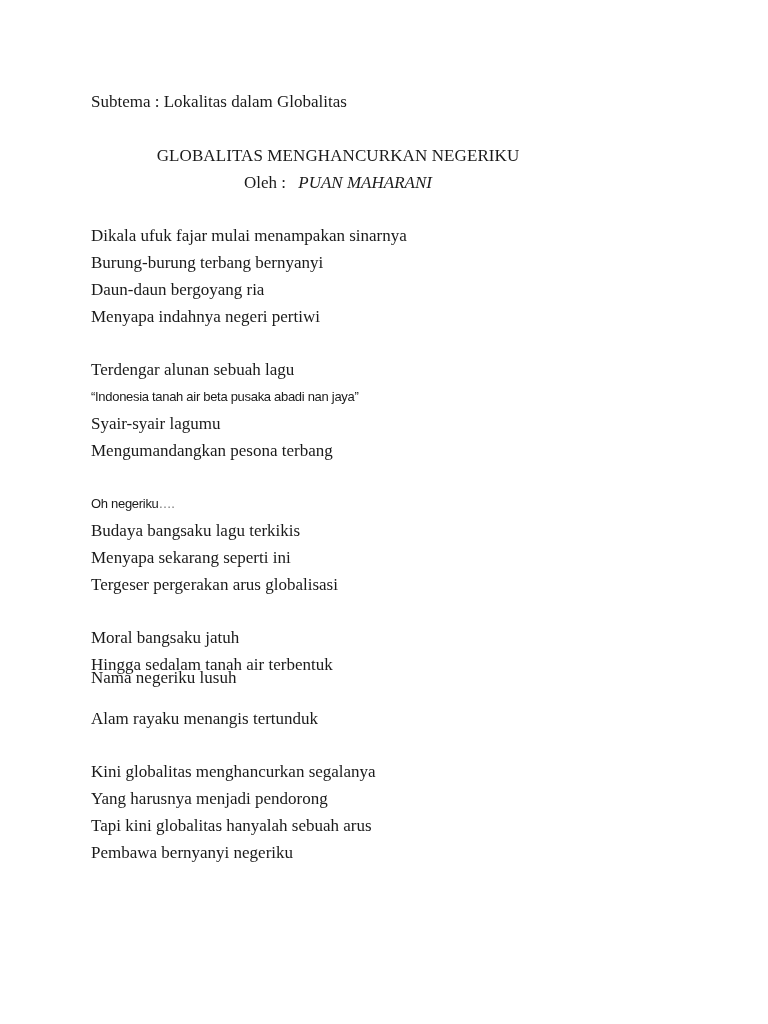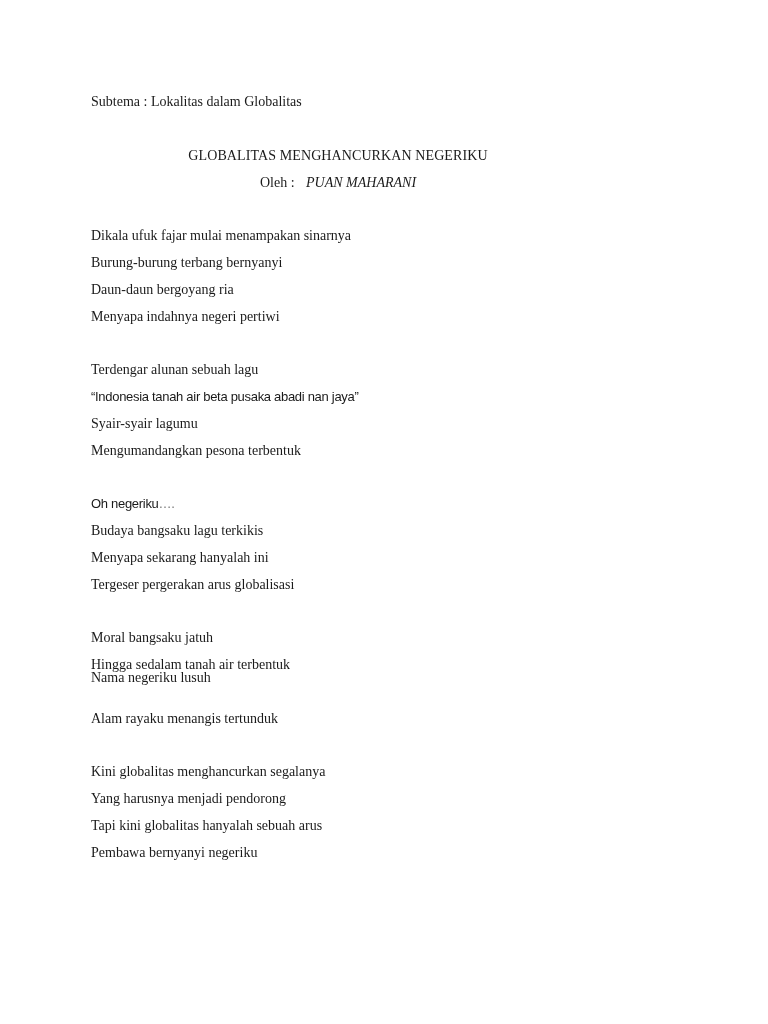--- a/index.html
+++ b/index.html
@@ -1,18 +1,18 @@
 <!DOCTYPE html>
 <html><head>
   <meta charset="utf-8">
   <style>
     html, body { margin: 0; padding: 0; background: #ffffff; }
     body { width: 768px; height: 1024px; position: relative; overflow: hidden;
            font-family: "Liberation Serif", "DejaVu Serif", serif; color: #1a1a1a; }
-    .line { position: absolute; left: 91px; font-size: 14px; line-height: 18px; white-space: nowrap; }
+    .line { position: absolute; left: 91px; font-size: 17px; line-height: 18px; white-space: nowrap; }
     .center { left: 0; width: 676px; text-align: center; }
     .title { letter-spacing: 0.1px; }
     .it { font-style: italic; margin-left: 8px; }
     .song { font-family: Liberation Sans, sans-serif; font-size: 13px; letter-spacing: -0.3px; }
     .dots { color: #777; }
   </style>
 </head>
 <body>
 
 <div>
@@ -24,27 +24,27 @@
   </div>
 
   <div class="line" style="top:227px">Dikala ufuk fajar mulai menampakan sinarnya</div>
   <div class="line" style="top:254px">Burung-burung terbang bernyanyi</div>
   <div class="line" style="top:281px">Daun-daun bergoyang ria</div>
   <div class="line" style="top:308px">Menyapa indahnya negeri pertiwi</div>
 
   <div class="line" style="top:361px">Terdengar alunan sebuah lagu</div>
   <div class="line song" style="top:388px">“Indonesia tanah air beta pusaka abadi nan jaya”</div>
   <div class="line" style="top:415px">Syair-syair lagumu</div>
-  <div class="line" style="top:442px">Mengumandangkan pesona terbentuk</div>
+  <div class="line" style="top:442px">Mengumandangkan pesona terbang</div>
 
   <div class="line song" style="top:495px">
     <span>Oh negeriku</span><span class="dots">….</span>
   </div>
   <div class="line" style="top:522px">Budaya bangsaku lagu terkikis</div>
-  <div class="line" style="top:549px">Menyapa sekarang hanyalah ini</div>
+  <div class="line" style="top:549px">Menyapa sekarang seperti ini</div>
   <div class="line" style="top:576px">Tergeser pergerakan arus globalisasi</div>
 
   <div class="line" style="top:629px">Moral bangsaku jatuh</div>
   <div class="line" style="top:656px">Hingga sedalam tanah air terbentuk</div>
   <div class="line" style="top:669px">Nama negeriku lusuh</div>
   <div class="line" style="top:710px">Alam rayaku menangis tertunduk</div>
 
   <div class="line" style="top:763px">Kini globalitas menghancurkan segalanya</div>
   <div class="line" style="top:790px">Yang harusnya menjadi pendorong</div>
   <div class="line" style="top:817px">Tapi kini globalitas hanyalah sebuah arus</div>

